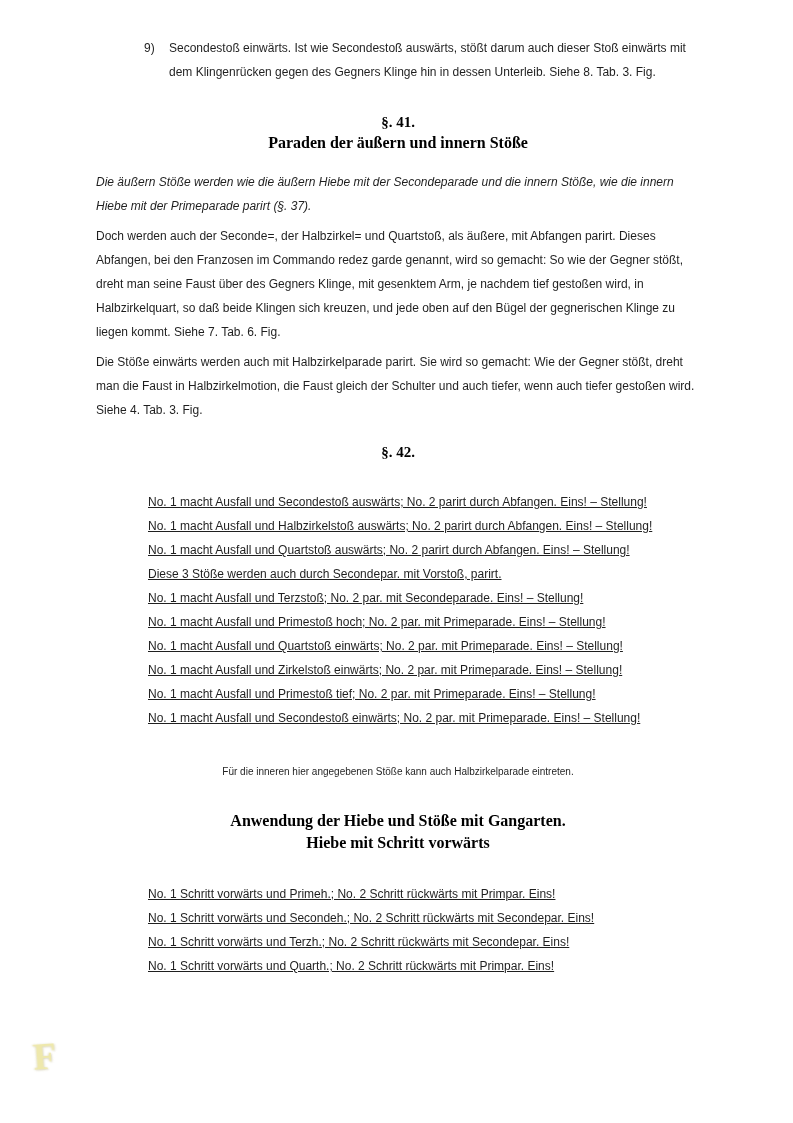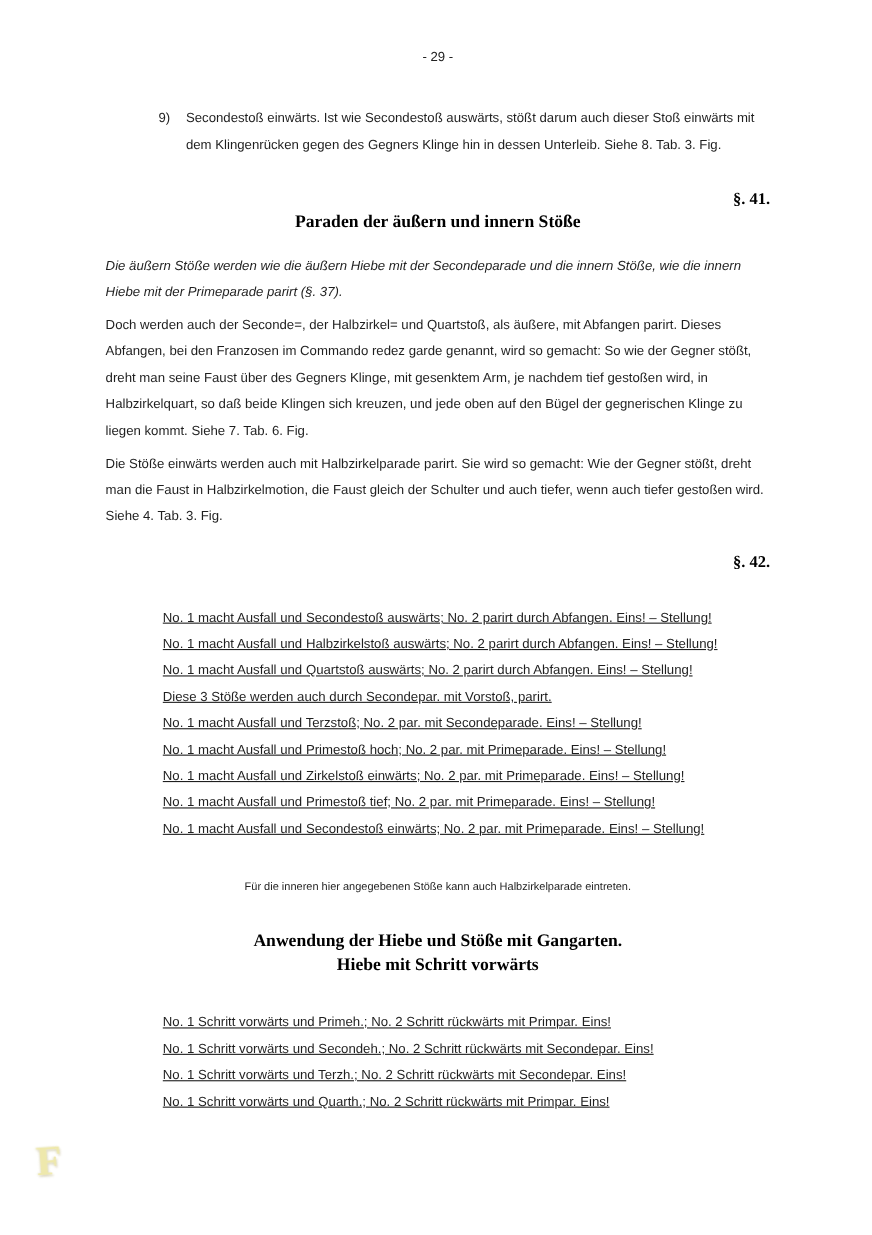--- a/index.html
+++ b/index.html
@@ -34,21 +34,20 @@
   .numbered-item .marker {
     flex: 0 0 25px;
     padding-left: 48px;
   }
   .numbered-item .item-text { flex: 1; }
   .section-head { text-align: center; font-family: "Liberation Serif", serif; color: #000; }
   .section-number {
     font-size: 15px;
     font-weight: bold;
     line-height: 20px;
-    text-align: right;
   }
   .section-title {
     font-size: 16px;
     font-weight: bold;
     line-height: 22px;
   }
   .sec-41 { margin-top: 28px; }
   .sec-42 { margin-top: 20px; }
   .sec-43 { margin-top: 26px; }
   .body-par {
@@ -84,21 +83,20 @@
     filter: blur(0.3px);
     user-select: none;
   }
 </style>
 </head>
 <body>
 
 <div class="page">
   <div class="content">
 
-    <div class="page-number">- 29 -</div>
 
     <div class="numbered-item">
       <span class="marker">9)</span>
       <span class="item-text">Secondestoß einwärts. Ist wie Secondestoß auswärts, stößt darum auch dieser Stoß einwärts mit dem Klingenrücken gegen des Gegners Klinge hin in dessen Unterleib. Siehe 8. Tab. 3. Fig.</span>
     </div>
 
     <div class="section-head sec-41">
       <div class="section-number">§. 41.</div>
       <div class="section-title">Paraden der äußern und innern Stöße</div>
     </div>
@@ -111,20 +109,21 @@
       <div class="section-number">§. 42.</div>
     </div>
 
     <div class="drill-list">
       <div class="drill-line">No. 1 macht Ausfall und Secondestoß auswärts; No. 2 parirt durch Abfangen. Eins! – Stellung!</div>
       <div class="drill-line">No. 1 macht Ausfall und Halbzirkelstoß auswärts; No. 2 parirt durch Abfangen. Eins! – Stellung!</div>
       <div class="drill-line">No. 1 macht Ausfall und Quartstoß auswärts; No. 2 parirt durch Abfangen. Eins! – Stellung!</div>
       <div class="drill-line">Diese 3 Stöße werden auch durch Secondepar. mit Vorstoß, parirt.</div>
       <div class="drill-line">No. 1 macht Ausfall und Terzstoß; No. 2 par. mit Secondeparade. Eins! – Stellung!</div>
       <div class="drill-line">No. 1 macht Ausfall und Primestoß hoch; No. 2 par. mit Primeparade. Eins! – Stellung!</div>
+      <div class="drill-line">No. 1 macht Ausfall und Quartstoß einwärts; No. 2 par. mit Primeparade. Eins! – Stellung!</div>
       <div class="drill-line">No. 1 macht Ausfall und Zirkelstoß einwärts; No. 2 par. mit Primeparade. Eins! – Stellung!</div>
       <div class="drill-line">No. 1 macht Ausfall und Primestoß tief; No. 2 par. mit Primeparade. Eins! – Stellung!</div>
       <div class="drill-line">No. 1 macht Ausfall und Secondestoß einwärts; No. 2 par. mit Primeparade. Eins! – Stellung!</div>
     </div>
 
     <p class="note-par">Für die inneren hier angegebenen Stöße kann auch Halbzirkelparade eintreten.</p>
 
     <div class="section-head sec-43">
       <div class="section-title">Anwendung der Hiebe und Stöße mit Gangarten.</div>
       <div class="section-title">Hiebe mit Schritt vorwärts</div>

